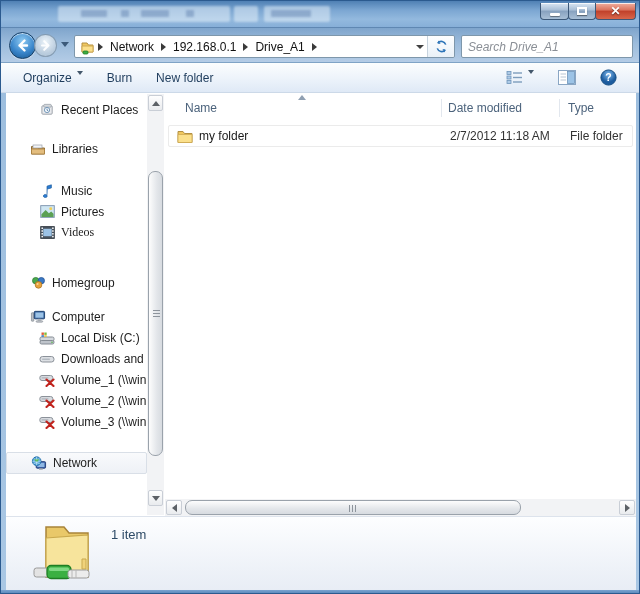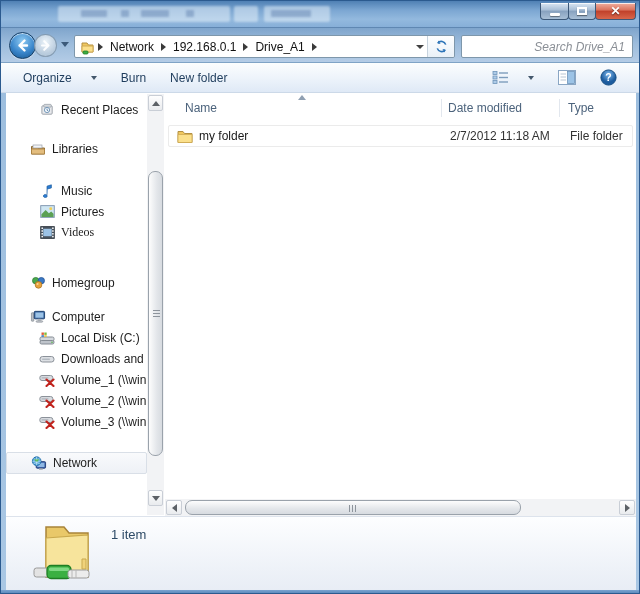--- a/index.html
+++ b/index.html
@@ -44,28 +44,28 @@
   .crumbs { display:flex; align-items:center; height:100%; flex:1; padding-left:4px; gap:2px; font-size:12px; color:#111; }
   .crumb { padding:0 4px; cursor:default; }
   .crumb-sep { width:0; height:0; border-top:4px solid transparent; border-bottom:4px solid transparent; border-left:5px solid #3a3a3a; margin:0 1px; }
   .addr-drop { width:16px; height:100%; display:flex; align-items:center; justify-content:center; border-left:1px solid transparent;}
   .addr-drop .tri { width:0;height:0;border-left:4px solid transparent;border-right:4px solid transparent;border-top:4px solid #404040; }
   .refreshbtn { width:27px; height:100%; border-left:1px solid #c7d3de;
     background:linear-gradient(180deg,#fdfeff,#e9f1f8); display:flex; align-items:center; justify-content:center; border-radius:0 2px 2px 0;}
   .searchbox { left:460px; top:34px; width:172px; height:23px; background:#fff;
     border:1px solid #7e97ab; border-radius:2px; display:flex; align-items:center; }
   .searchbox input { flex:1; border:none; outline:none; height:19px; padding:8px 6px;
-    font-family:"Liberation Sans",sans-serif; font-size:12px; font-style:italic; color:#444; background:transparent;text-align:right;}
+    font-family:"Liberation Sans",sans-serif; font-size:12px; font-style:italic; color:#444; background:transparent;}
   .searchbox input::placeholder { color:#8a8f96; font-style:italic; }
 
   
   .toolbar { left:0; top:62px; width:640px; height:30px;
     background:linear-gradient(180deg,#fbfdfe 0%,#eef4fb 50%,#dfe9f6 100%);
     border-bottom:1px solid #ccd9e8; display:flex; align-items:center; font-size:12px; color:#1e3c5c; }
-  .tbtn { display:flex; align-items:center; gap:19px; padding:4px 8px; border-radius:2px; cursor:default;}
+  .tbtn { display:flex; align-items:flex-start; gap:5px; padding:4px 8px; border-radius:2px; cursor:default;}
   .tsep { width:8px; }
   .dd { width:0; height:0; border-left:3.5px solid transparent; border-right:3.5px solid transparent; border-top:4px solid #44586c; }
 
   
   .content { left:5px; top:92px; width:630px; height:423px; background:#fff; }
 
   
   .sidebar { left:5px; top:92px; width:141px; height:423px; background:#fff; font-size:12px; color:#1d1d1d; }
   .side-item { position:absolute; left:0; width:141px; height:21px; display:flex; align-items:center; gap:6px; cursor:default; }
   .side-item .ic { width:16px; height:16px; flex:0 0 16px; display:flex; align-items:center; justify-content:center;}

